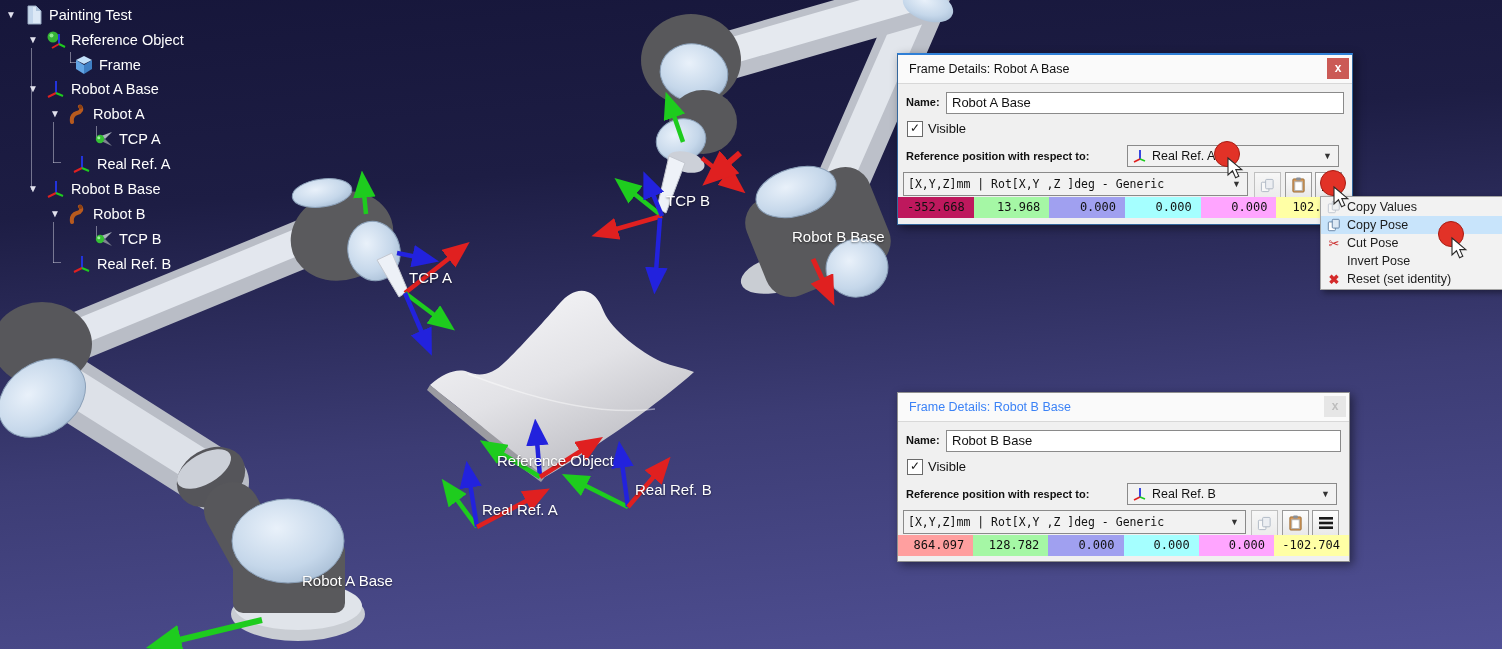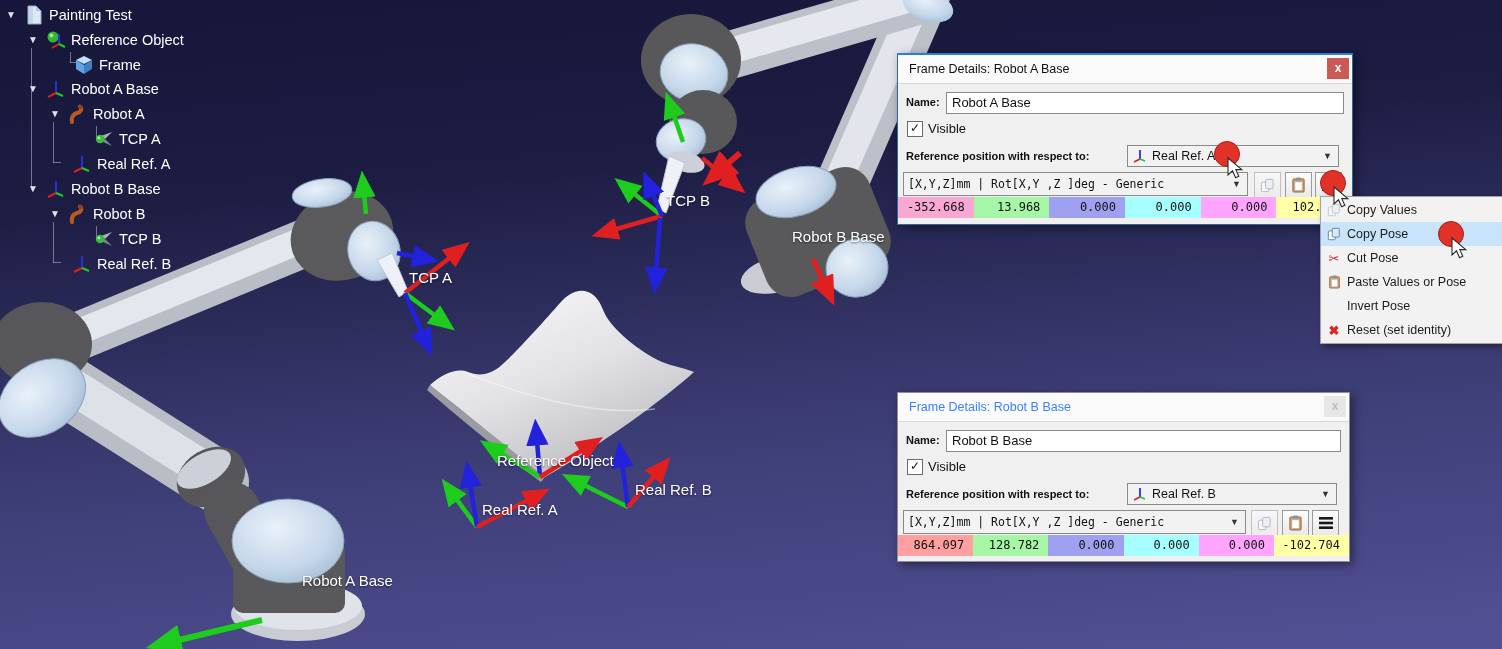--- a/index.html
+++ b/index.html
@@ -32,21 +32,21 @@
   .combo{position:absolute;background:#f2f2f2;border:1px solid #8a8a8a;display:flex;align-items:center;padding:0 4px;}
   .combo .arr{position:absolute;right:6px;font-size:9px;color:#333;}
   .mono{font-family:"DejaVu Sans Mono",monospace;font-size:11.5px;}
   .minifrm{width:16px;height:16px;margin-right:4px;flex:0 0 16px;}
   .pbtn{position:absolute;width:25px;height:24px;background:linear-gradient(#fdfdfd,#e9e9e9);border:1px solid #9a9a9a;display:flex;align-items:center;justify-content:center;}
   .pbtn.dis{opacity:.55;}
   .poserow{position:absolute;left:0;right:0;display:flex;height:21px;}
   .pose-cell{flex:1;text-align:right;padding-right:9px;line-height:21px;font-family:"DejaVu Sans Mono",monospace;font-size:12px;color:#111;}
   
   .cmenu{position:absolute;left:1320px;top:196px;width:182px;background:#f2f2f2;border:1px solid #a3a3a3;box-shadow:3px 3px 6px rgba(0,0,0,.4);padding:1px 0;}
-  .mi{height:24px;display:flex;align-items:center;font-size:12.5px;color:#1c1c1c;cursor:default;}
+  .mi{height:18px;display:flex;align-items:center;font-size:12.5px;color:#1c1c1c;cursor:default;}
   .mi.hl{background:#c8e4fb;}
   .mic{width:26px;flex:0 0 26px;display:flex;align-items:center;justify-content:center;font-size:13px;}
   .mic.red{color:#cc3030;}
   
   .cursor{position:absolute;width:36px;height:40px;pointer-events:none;}
 </style>
 </head>
 <body>
 
 <div class="stage">
@@ -343,21 +343,21 @@
         </svg>
       </div>
     <div class="pbtn" style="left:417px;top:117px">
         <svg width="14" height="12" viewBox="0 0 14 12">
           <rect y="0" width="14" height="2.6" fill="#1a1a1a"></rect>
           <rect y="4.7" width="14" height="2.6" fill="#1a1a1a"></rect>
           <rect y="9.4" width="14" height="2.6" fill="#1a1a1a"></rect>
         </svg>
       </div>
     <div class="poserow" style="top:142px">
-      <span class="pose-cell" style="background: #f9a8d4;">-352.668</span>
+      <span class="pose-cell" style="background: #be185d;">-352.668</span>
       <span class="pose-cell" style="background: rgb(165, 247, 165);">13.968</span>
       <span class="pose-cell" style="background: rgb(160, 160, 240);">0.000</span>
       <span class="pose-cell" style="background: rgb(165, 255, 255);">0.000</span>
       <span class="pose-cell" style="background: rgb(255, 165, 255);">0.000</span>
       <span class="pose-cell" style="background: rgb(255, 255, 165);">102.704</span>
     </div>
   </div>
 
   <div class="dlg dlgB">
     <div class="titlebar"><span>Frame Details: Robot B Base</span></div>
@@ -427,30 +427,20 @@
             <rect x="6" y="1.5" width="8" height="10" rx="1" fill="#dce8f4" stroke="#5a7a9e"></rect>
           </svg>
         </span>
       <span>Copy Pose</span>
     </div>
     <div class="mi">
       <span class="mic red">✂</span>
       <span>Cut Pose</span>
     </div>
     <div class="mi">
-      <span class="mic">
-          <svg width="13" height="14" viewBox="0 0 16 17">
-            <rect x="2" y="2" width="12" height="14" rx="1" fill="#d59a5d" stroke="#9a6a30"></rect>
-            <rect x="4" y="5" width="8" height="9.5" fill="#fff" stroke="#b0b0b0"></rect>
-            <rect x="5.5" y="0.5" width="5" height="3.2" rx="1" fill="#8a8f98"></rect>
-          </svg>
-        </span>
-      <span>Paste Values or Pose</span>
-    </div>
-    <div class="mi">
       <span class="mic"></span>
       <span>Invert Pose</span>
     </div>
     <div class="mi">
       <span class="mic" style="color:#d42a2a;font-weight:bold">✖</span>
       <span>Reset (set identity)</span>
     </div>
   </div>
 
   <div class="cursor" style="left:1213px;top:141px">

